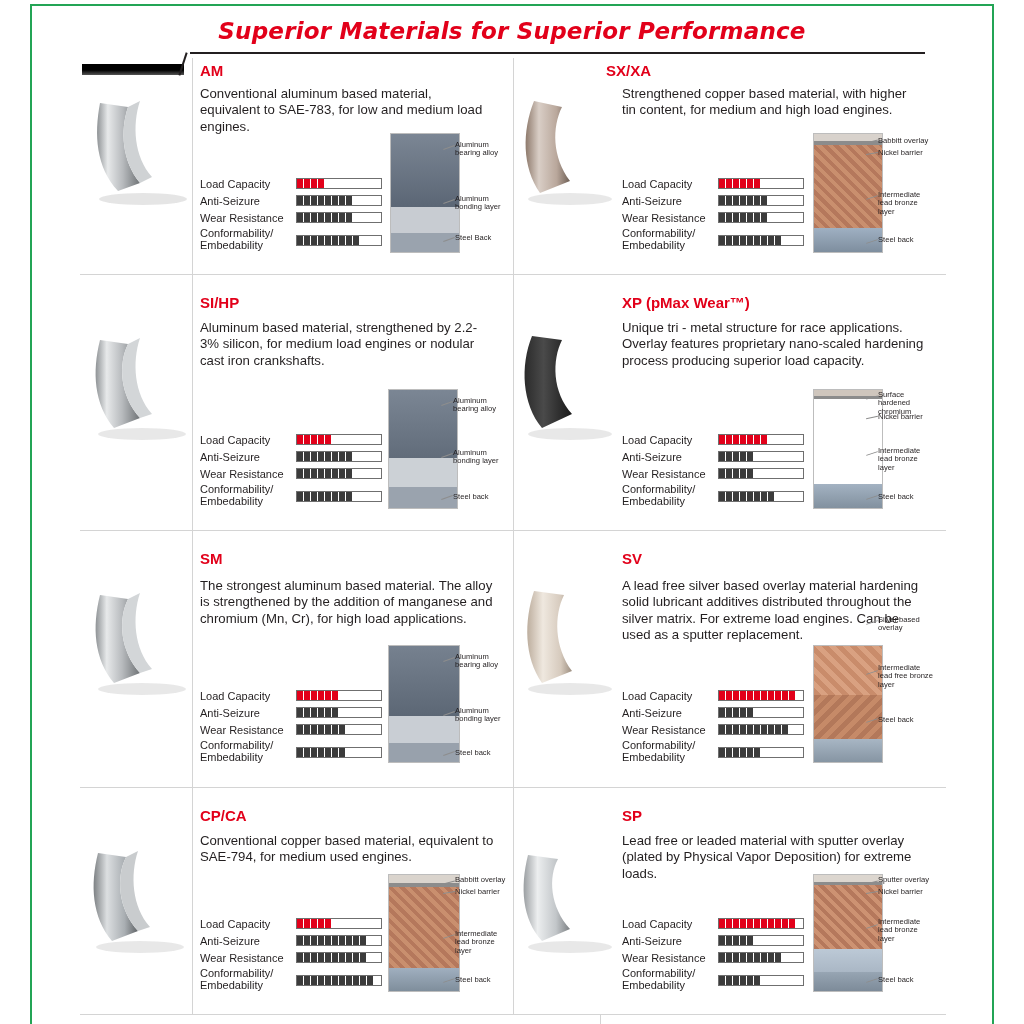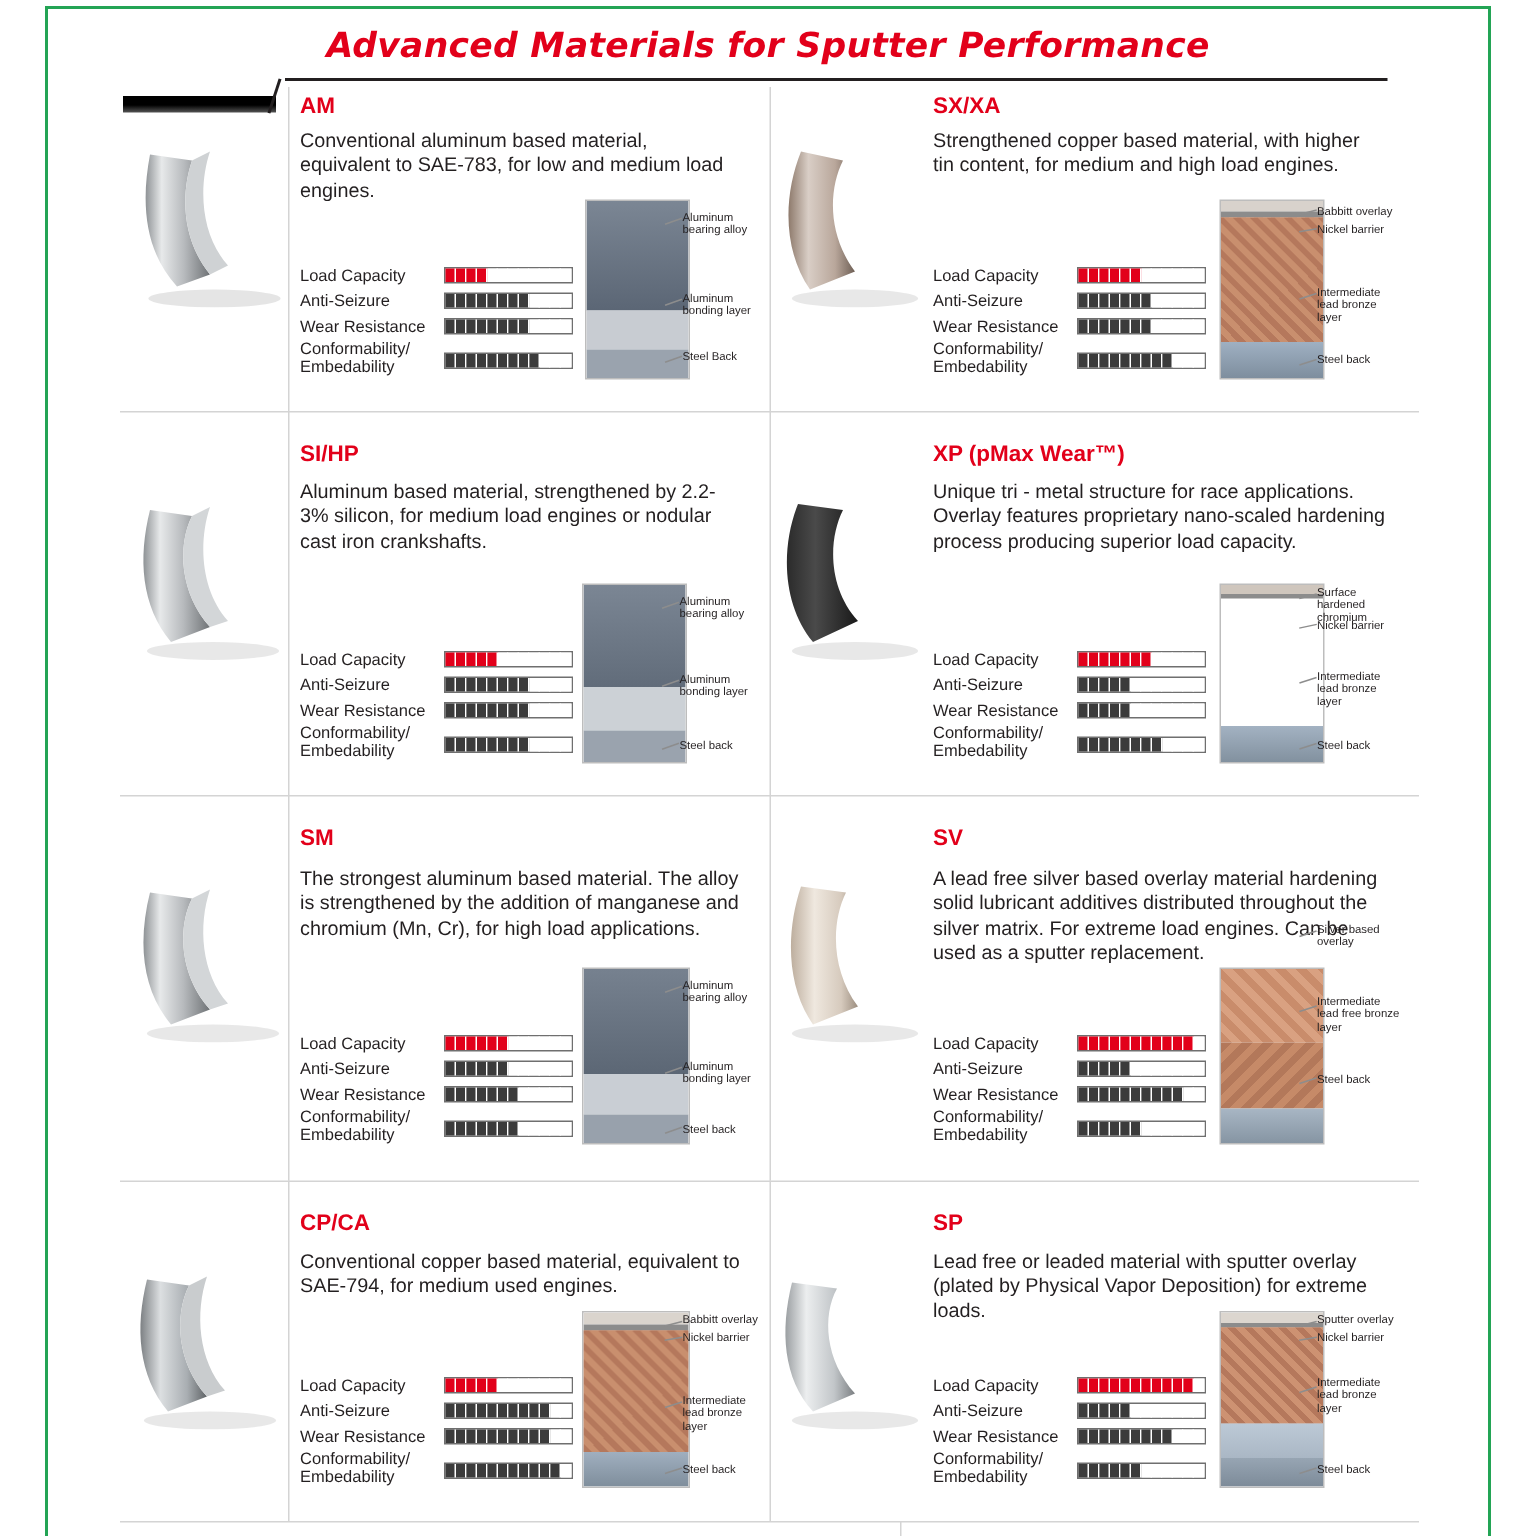--- a/index.html
+++ b/index.html
@@ -72,21 +72,21 @@
     position:absolute; font-size:7.6px; line-height:8.4px; color:#231f20;
     width:58px;
   }
   .co-line { position:absolute; background:#8d8d8d; height:1px; }
 </style>
 </head>
 <body>
 
 <div class="page-frame"></div>
 
-<div class="title">Advanced Materials for Sputter Performance</div>
+<div class="title">Superior Materials for Superior Performance</div>
 <div class="title-rule"></div>
 <div class="black-tab"></div>
 
 <div class="hsep" style="top:274px"></div>
 <div class="hsep" style="top:530px"></div>
 <div class="hsep" style="top:787px"></div>
 <div class="hsep" style="top:1014px"></div>
 
 <div class="vsep" style="left:513px; top:58px; height:216px"></div>
 <div class="vsep" style="left:513px; top:274px; height:256px"></div>
@@ -197,21 +197,21 @@
     <div class="co" style="left:60px; top:8px">Aluminum bearing alloy</div>
     <div class="co" style="left:60px; top:62px">Aluminum bonding layer</div>
     <div class="co" style="left:60px; top:101px">Steel Back</div>
     <div class="co-line" style="left:48px; top:14px; width:12px; transform:rotate(-20deg)"></div>
     <div class="co-line" style="left:48px; top:68px; width:12px; transform:rotate(-20deg)"></div>
     <div class="co-line" style="left:48px; top:106px; width:12px; transform:rotate(-20deg)"></div>
   </div>
 </div>
 
 <div>
-  <div class="mat-label" style="left:622px; top:62px">SX/XA</div>
+  <div class="mat-label" style="left:606px; top:62px">SX/XA</div>
   <div class="mat-desc" style="left:622px; top:86px; width:300px">Strengthened copper based material, with higher tin content, for medium and high load engines.</div>
   <svg width="110" height="110" style="position:absolute; left:512px; top:95px">
     <defs>
       <linearGradient id="g2" x1="0" y1="0" x2="1" y2="0">
         <stop offset="0%" stop-color="#8e7a6c"></stop>
           <stop offset="30%" stop-color="#d9cec6"></stop>
         <stop offset="70%" stop-color="#b9a79b"></stop>
           <stop offset="100%" stop-color="#6e5f55"></stop>
       </linearGradient>
     </defs>

